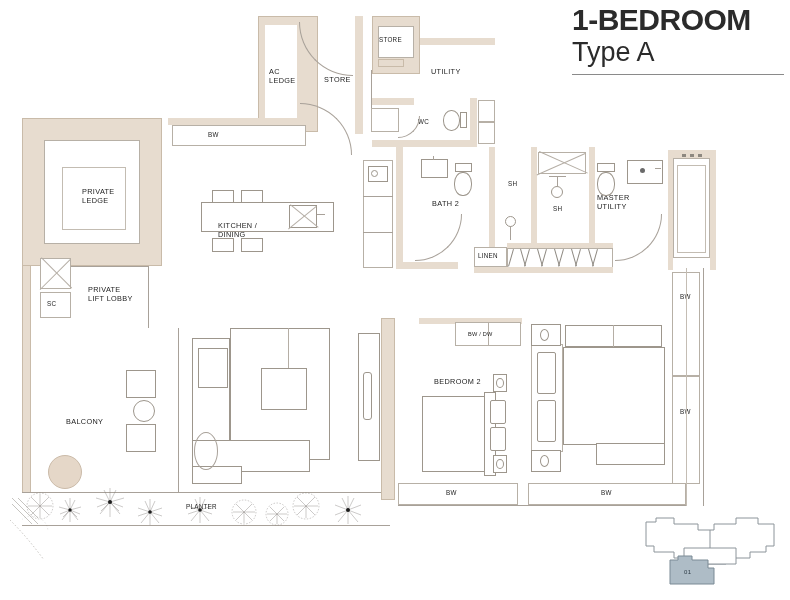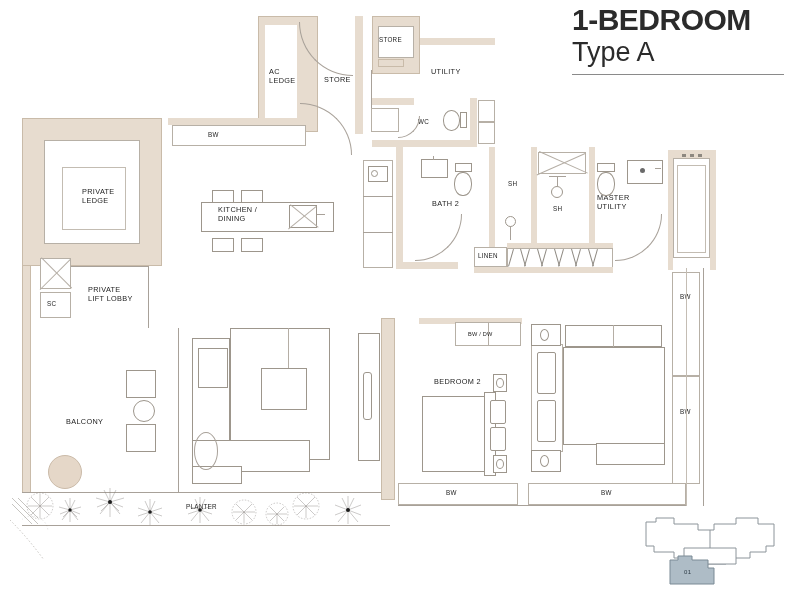--- a/index.html
+++ b/index.html
@@ -123,21 +123,21 @@
   <div class="lbl sm" style="left:208px;top:131px;">BW</div>
 
   <div class="room nofill" style="left:168px;top:146px;width:190px;height:120px;border:none;"></div>
 
   <div class="furn" style="left:212px;top:190px;width:22px;height:14px;"></div>
   <div class="furn" style="left:241px;top:190px;width:22px;height:14px;"></div>
   <div class="furn" style="left:212px;top:238px;width:22px;height:14px;"></div>
   <div class="furn" style="left:241px;top:238px;width:22px;height:14px;"></div>
 
   <div class="furn" style="left:201px;top:202px;width:133px;height:30px;"></div>
-  <div class="lbl" style="left:218px;top:206px;">
+  <div class="lbl" style="left:218px;top:222px;">
     <span>KITCHEN /</span><br>
     <span>DINING</span>
   </div>
 
   <div class="furn" style="left:289px;top:205px;width:28px;height:23px;"></div>
   <div class="line" style="left:290px;top:205px;width:1px;height:36px;transform:rotate(-51deg);transform-origin:top left;background:#b5aea5;"></div>
   <div class="line" style="left:316px;top:206px;width:1px;height:36px;transform:rotate(51deg);transform-origin:top left;background:#b5aea5;"></div>
   <div class="line" style="left:317px;top:214px;width:8px;height:1px;"></div>
 
   <div class="room" style="left:363px;top:160px;width:30px;height:108px;"></div>

